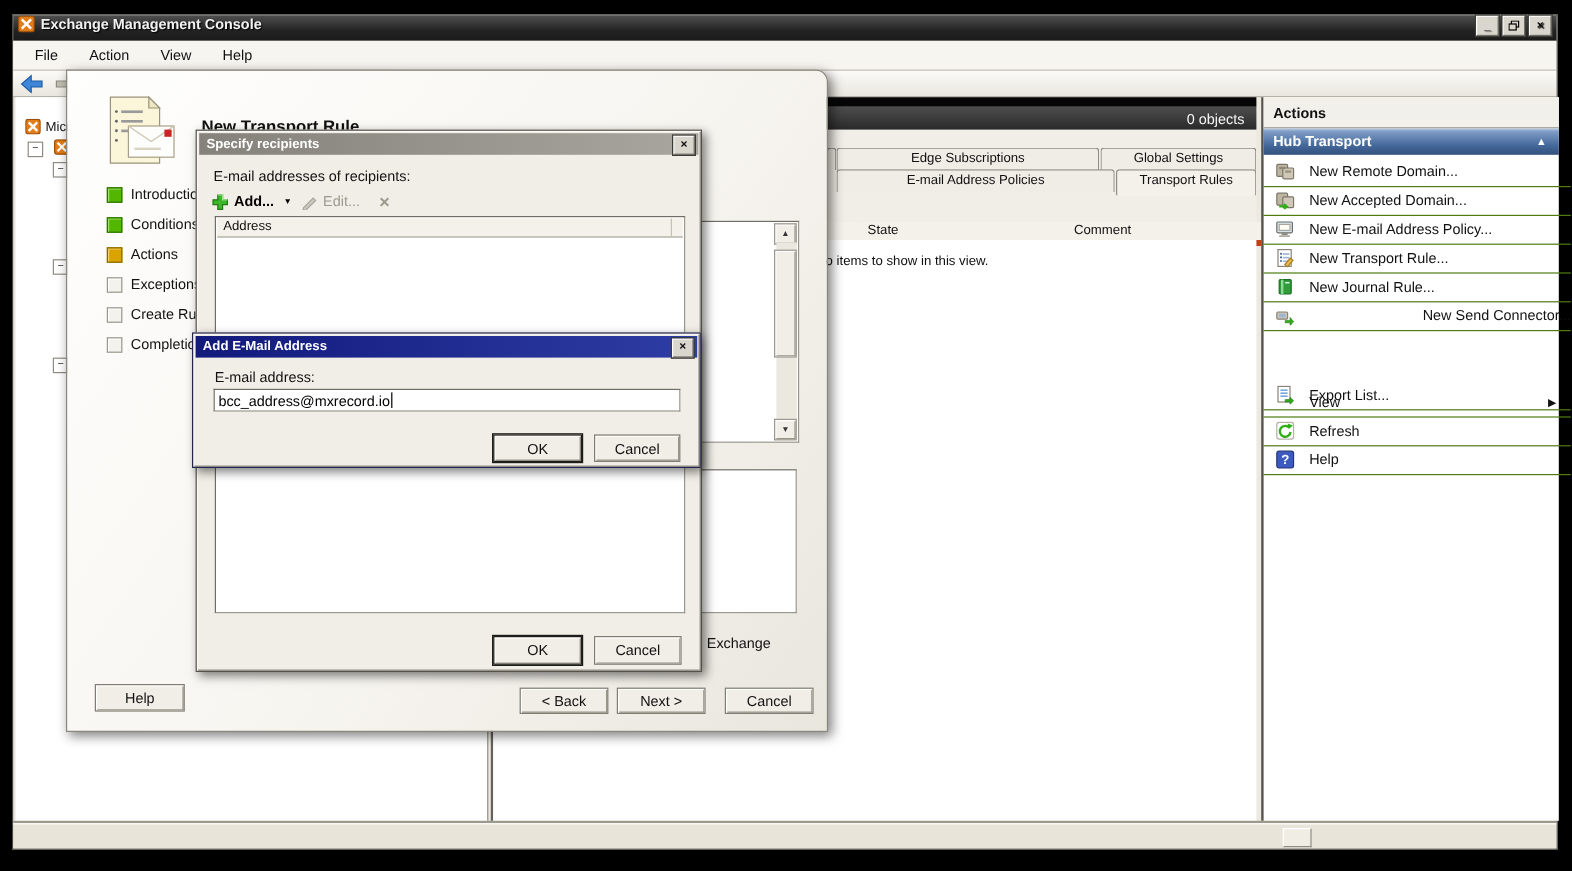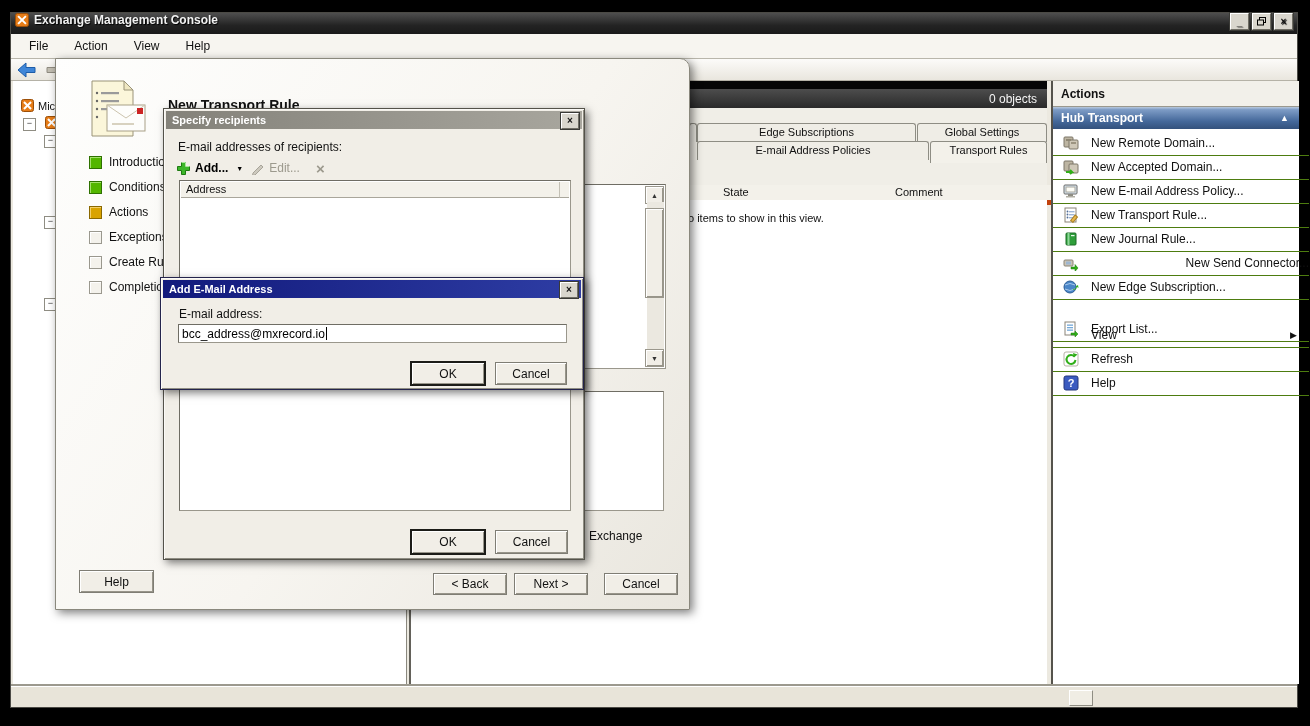--- a/index.html
+++ b/index.html
@@ -248,30 +248,20 @@
     <div class="act" style="top:170px;justify-content:space-between;">
       <span class="ic">
         <svg width="16" height="16">
             <rect x="1" y="5" width="9" height="6" rx="1" fill="#cac4b6" stroke="#8a8478"></rect>
             <rect x="3" y="6.5" width="5" height="3" fill="#9db6d1"></rect>
             <path d="M8 12 h4 v-2.5 l3 3.5 -3 3.5 v-2.5 h-4 z" fill="#2fae18" stroke="#1c7a0e" stroke-width="0.5"></path>
           </svg>
       </span>
         <span>New Send Connector...</span>
     </div>
-    <div class="act" style="top:194px;">
-      <span class="ic">
-        <svg width="16" height="16">
-            <circle cx="7" cy="8" r="6" fill="#4a86c8" stroke="#2c5d96"></circle>
-            <path d="M2 6 q5 -3 10 0 M2 10 q5 3 10 0" stroke="#a9c8e8" fill="none"></path>
-            <path d="M10 11 a4 4 0 0 0 4 -3 l1.5 1 -0.5 -3 -2.5 1.5 1 0.5 a3 3 0 0 1 -3 2 z" fill="#2fae18"></path>
-          </svg>
-      </span>
-        <span>New Edge Subscription...</span>
-    </div>
     <div class="act" style="top:236px;">
       <span class="ic">
         <svg width="16" height="16">
             <rect x="2" y="1" width="10" height="13" fill="#fff" stroke="#8a8478"></rect>
             <rect x="4" y="3.5" width="6" height="1.3" fill="#74a8d8"></rect>
             <rect x="4" y="6" width="6" height="1.3" fill="#74a8d8"></rect>
             <rect x="4" y="8.5" width="6" height="1.3" fill="#74a8d8"></rect>
             <path d="M8 12 h4 v-2 l3 3 -3 3 v-2 h-4 z" fill="#2fae18" stroke="#1c7a0e" stroke-width="0.5"></path>
           </svg>
       </span>

